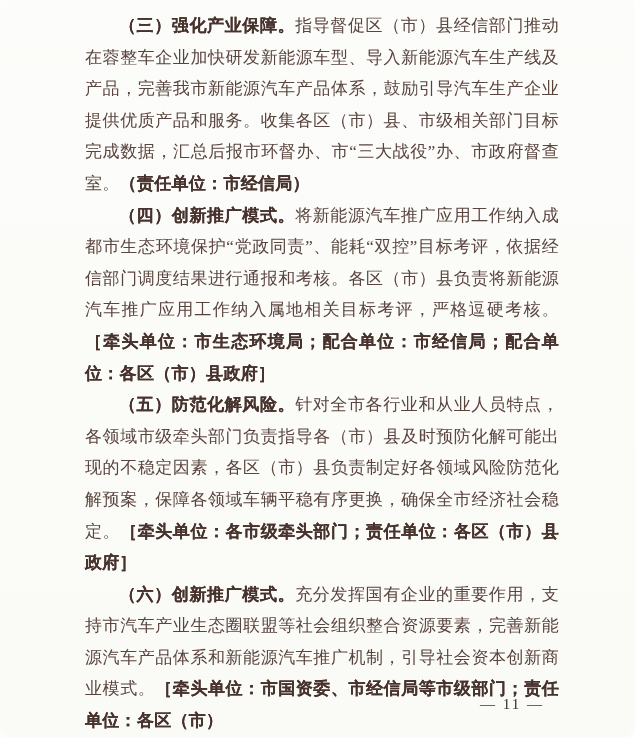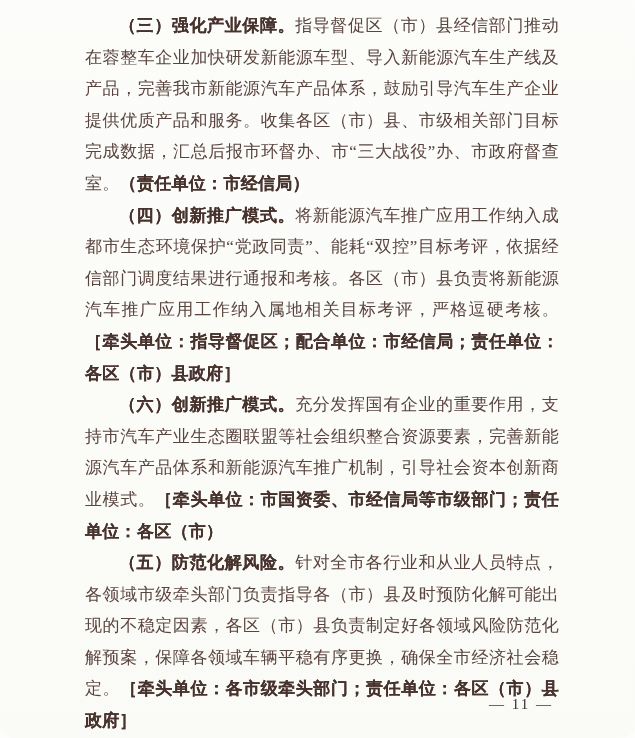--- a/index.html
+++ b/index.html
@@ -50,34 +50,33 @@
     text-shadow: 0 0 0.4px #47322d;
   }
   .page-number {
     position: absolute;
     top: 696px;
     left: 480px;
     width: 82px;
     color: #34322f;
     font-size: 15px;
     letter-spacing: 2px;
-    text-align: center;
     font-family: "Liberation Serif", "DejaVu Serif", serif;
   }
 </style>
 </head>
 <body>
 
 <div class="page">
   <div class="doc">
 
     <p><span class="seg-heading">（三）强化产业保障。</span><span class="seg-body">指导督促区（市）县经信部门推动在蓉整车企业加快研发新能源车型、导入新能源汽车生产线及产品，完善我市新能源汽车产品体系，鼓励引导汽车生产企业提供优质产品和服务。收集各区（市）县、市级相关部门目标完成数据，汇总后报市环督办、市“三大战役”办、市政府督查室。</span><span class="seg-tail">（责任单位：市经信局）</span></p>
 
-    <p><span class="seg-heading">（四）创新推广模式。</span><span class="seg-body">将新能源汽车推广应用工作纳入成都市生态环境保护“党政同责”、能耗“双控”目标考评，依据经信部门调度结果进行通报和考核。各区（市）县负责将新能源汽车推广应用工作纳入属地相关目标考评，严格逗硬考核。</span><span class="seg-tail">［牵头单位：指导督促区；配合单位：市经信局；责任单位：各区（市）县政府］</span></p>
+    <p><span class="seg-heading">（四）创新推广模式。</span><span class="seg-body">将新能源汽车推广应用工作纳入成都市生态环境保护“党政同责”、能耗“双控”目标考评，依据经信部门调度结果进行通报和考核。各区（市）县负责将新能源汽车推广应用工作纳入属地相关目标考评，严格逗硬考核。</span><span class="seg-tail">［牵头单位：市生态环境局；配合单位：市经信局；配合单位：各区（市）县政府］</span></p>
+
+    <p><span class="seg-heading">（五）防范化解风险。</span><span class="seg-body">针对全市各行业和从业人员特点，各领域市级牵头部门负责指导各（市）县及时预防化解可能出现的不稳定因素，各区（市）县负责制定好各领域风险防范化解预案，保障各领域车辆平稳有序更换，确保全市经济社会稳定。</span><span class="seg-tail">［牵头单位：各市级牵头部门；责任单位：各区（市）县政府］</span></p>
 
     <p><span class="seg-heading">（六）创新推广模式。</span><span class="seg-body">充分发挥国有企业的重要作用，支持市汽车产业生态圈联盟等社会组织整合资源要素，完善新能源汽车产品体系和新能源汽车推广机制，引导社会资本创新商业模式。</span><span class="seg-tail">［牵头单位：市国资委、市经信局等市级部门；责任单位：各区（市）</span></p>
-
-    <p><span class="seg-heading">（五）防范化解风险。</span><span class="seg-body">针对全市各行业和从业人员特点，各领域市级牵头部门负责指导各（市）县及时预防化解可能出现的不稳定因素，各区（市）县负责制定好各领域风险防范化解预案，保障各领域车辆平稳有序更换，确保全市经济社会稳定。</span><span class="seg-tail">［牵头单位：各市级牵头部门；责任单位：各区（市）县政府］</span></p>
 
   </div>
 
   <div class="page-number">— 11 —</div>
 </div>
 
 </body></html>

